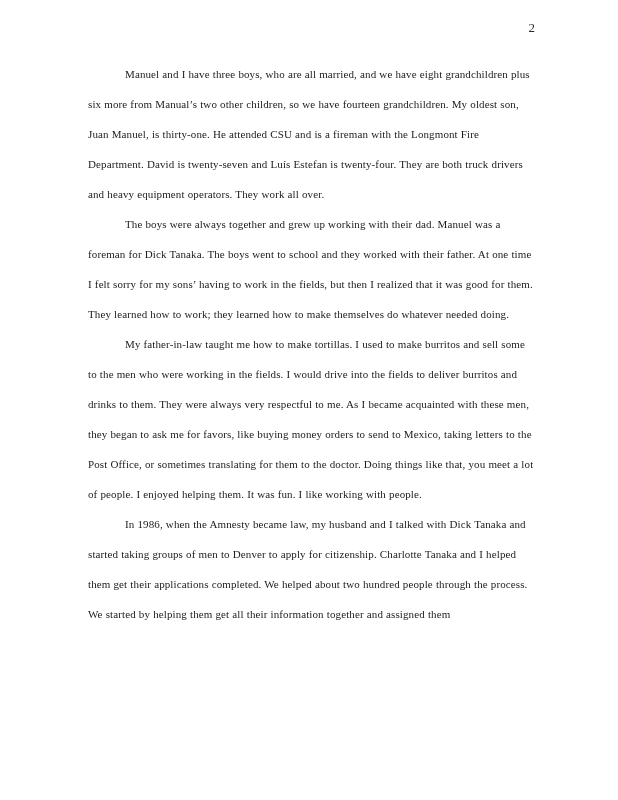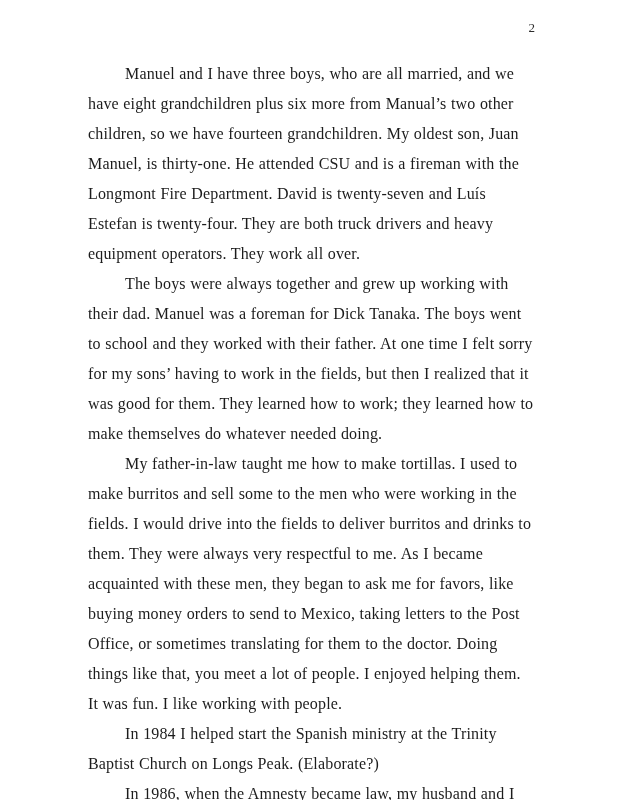--- a/index.html
+++ b/index.html
@@ -29,37 +29,36 @@
   }
   #body-text {
     position: absolute;
     left: 88px;
     top: 59px;
     width: 447px;
   }
   .para {
     margin: 0;
     padding: 0;
-    font-size: 16px;
+    font-size: 11px;
     line-height: 30px;
     text-indent: 37px;
     text-align: left;
     color: #1c1c1c;
     letter-spacing: 0.01em;
     word-spacing: 0.02em;
   }
 </style>
 </head>
 <body>
 
 <div id="page">
 
   <div id="page-number">2</div>
 
   <div id="body-text">
     <p class="para">Manuel and I have three boys, who are all married, and we have eight grandchildren plus six more from Manual’s two other children, so we have fourteen grandchildren. My oldest son, Juan Manuel, is thirty-one. He attended CSU and is a fireman with the Longmont Fire Department. David is twenty-seven and Luís Estefan is twenty-four. They are both truck drivers and heavy equipment operators. They work all over.</p>
     <p class="para">The boys were always together and grew up working with their dad. Manuel was a foreman for Dick Tanaka. The boys went to school and they worked with their father. At one time I felt sorry for my sons’ having to work in the fields, but then I realized that it was good for them. They learned how to work; they learned how to make themselves do whatever needed doing.</p>
     <p class="para">My father-in-law taught me how to make tortillas. I used to make burritos and sell some to the men who were working in the fields. I would drive into the fields to deliver burritos and drinks to them. They were always very respectful to me. As I became acquainted with these men, they began to ask me for favors, like buying money orders to send to Mexico, taking letters to the Post Office, or sometimes translating for them to the doctor. Doing things like that, you meet a lot of people. I enjoyed helping them. It was fun. I like working with people.</p>
-    <p class="para">In 1984 I helped start the Spanish ministry at the Trinity Baptist Church on Longs Peak. (Elaborate?)</p>
     <p class="para">In 1986, when the Amnesty became law, my husband and I talked with Dick Tanaka and started taking groups of men to Denver to apply for citizenship. Charlotte Tanaka and I helped them get their applications completed. We helped about two hundred people through the process. We started by helping them get all their information together and assigned them</p>
   </div>
 
 </div>
 
 </body></html>

